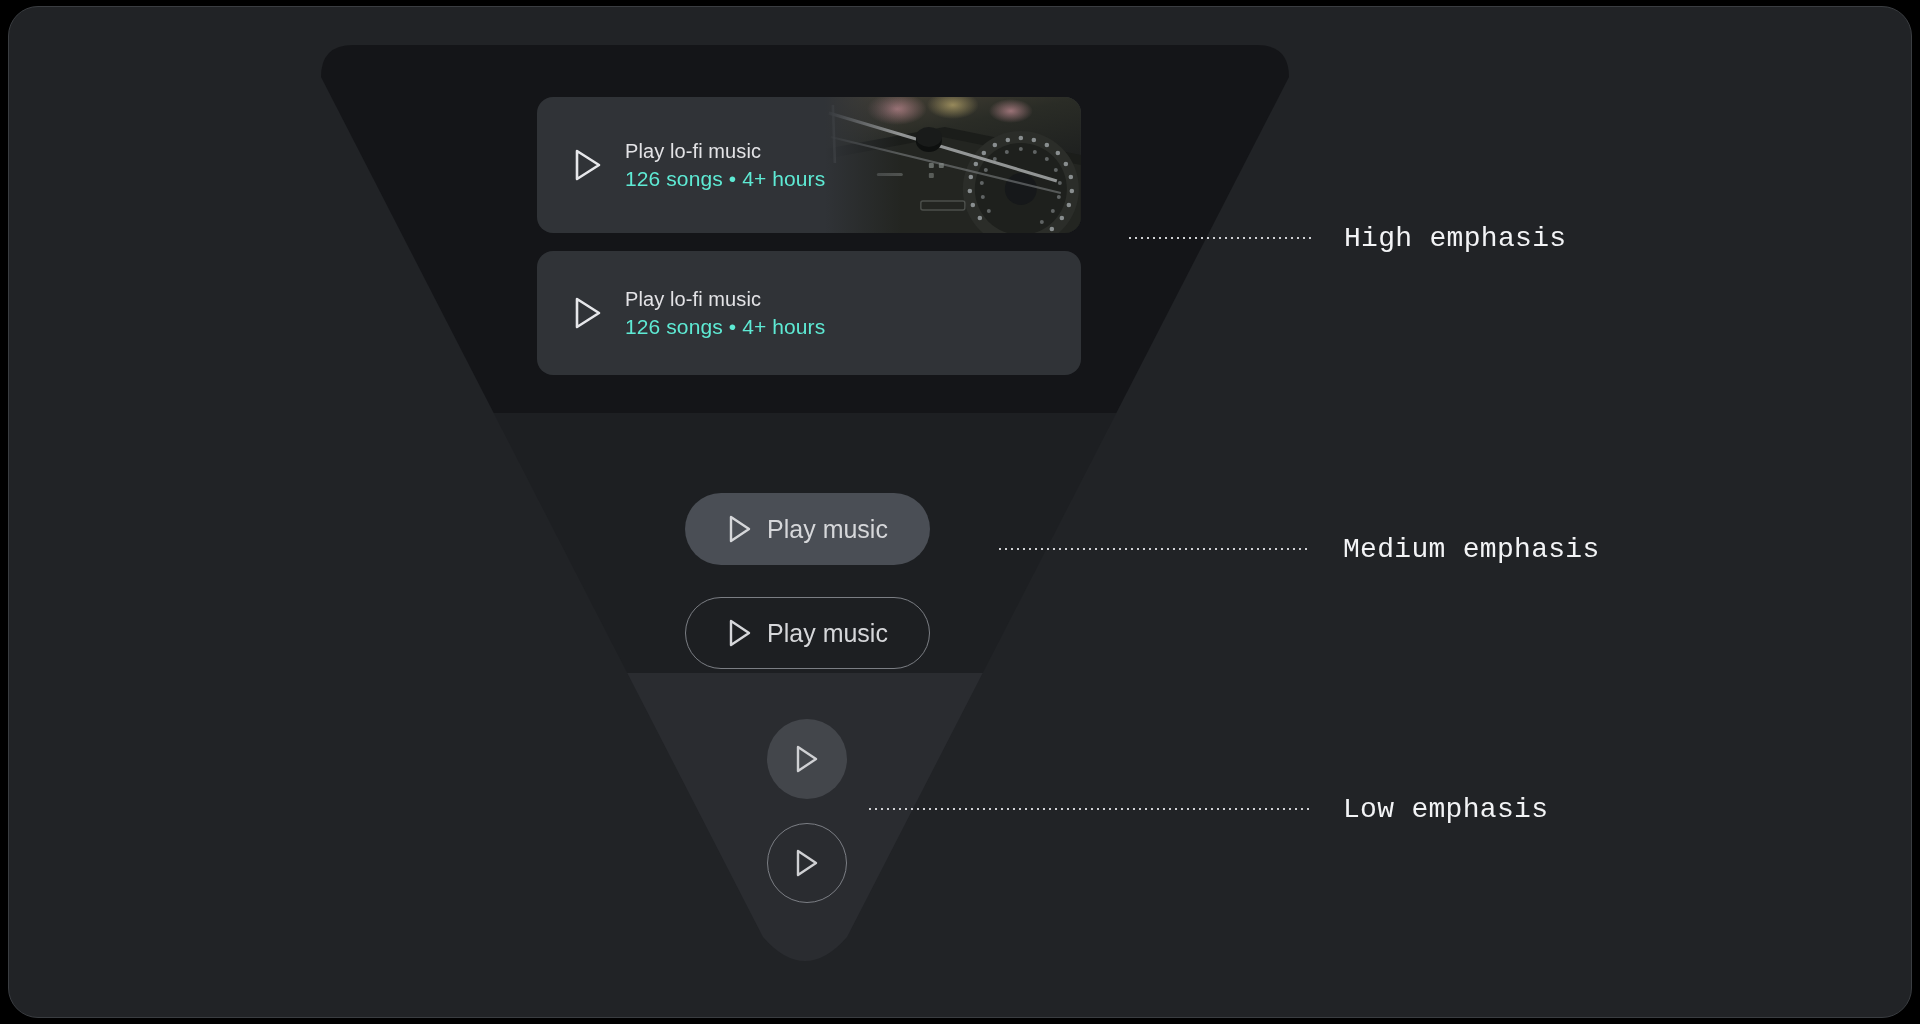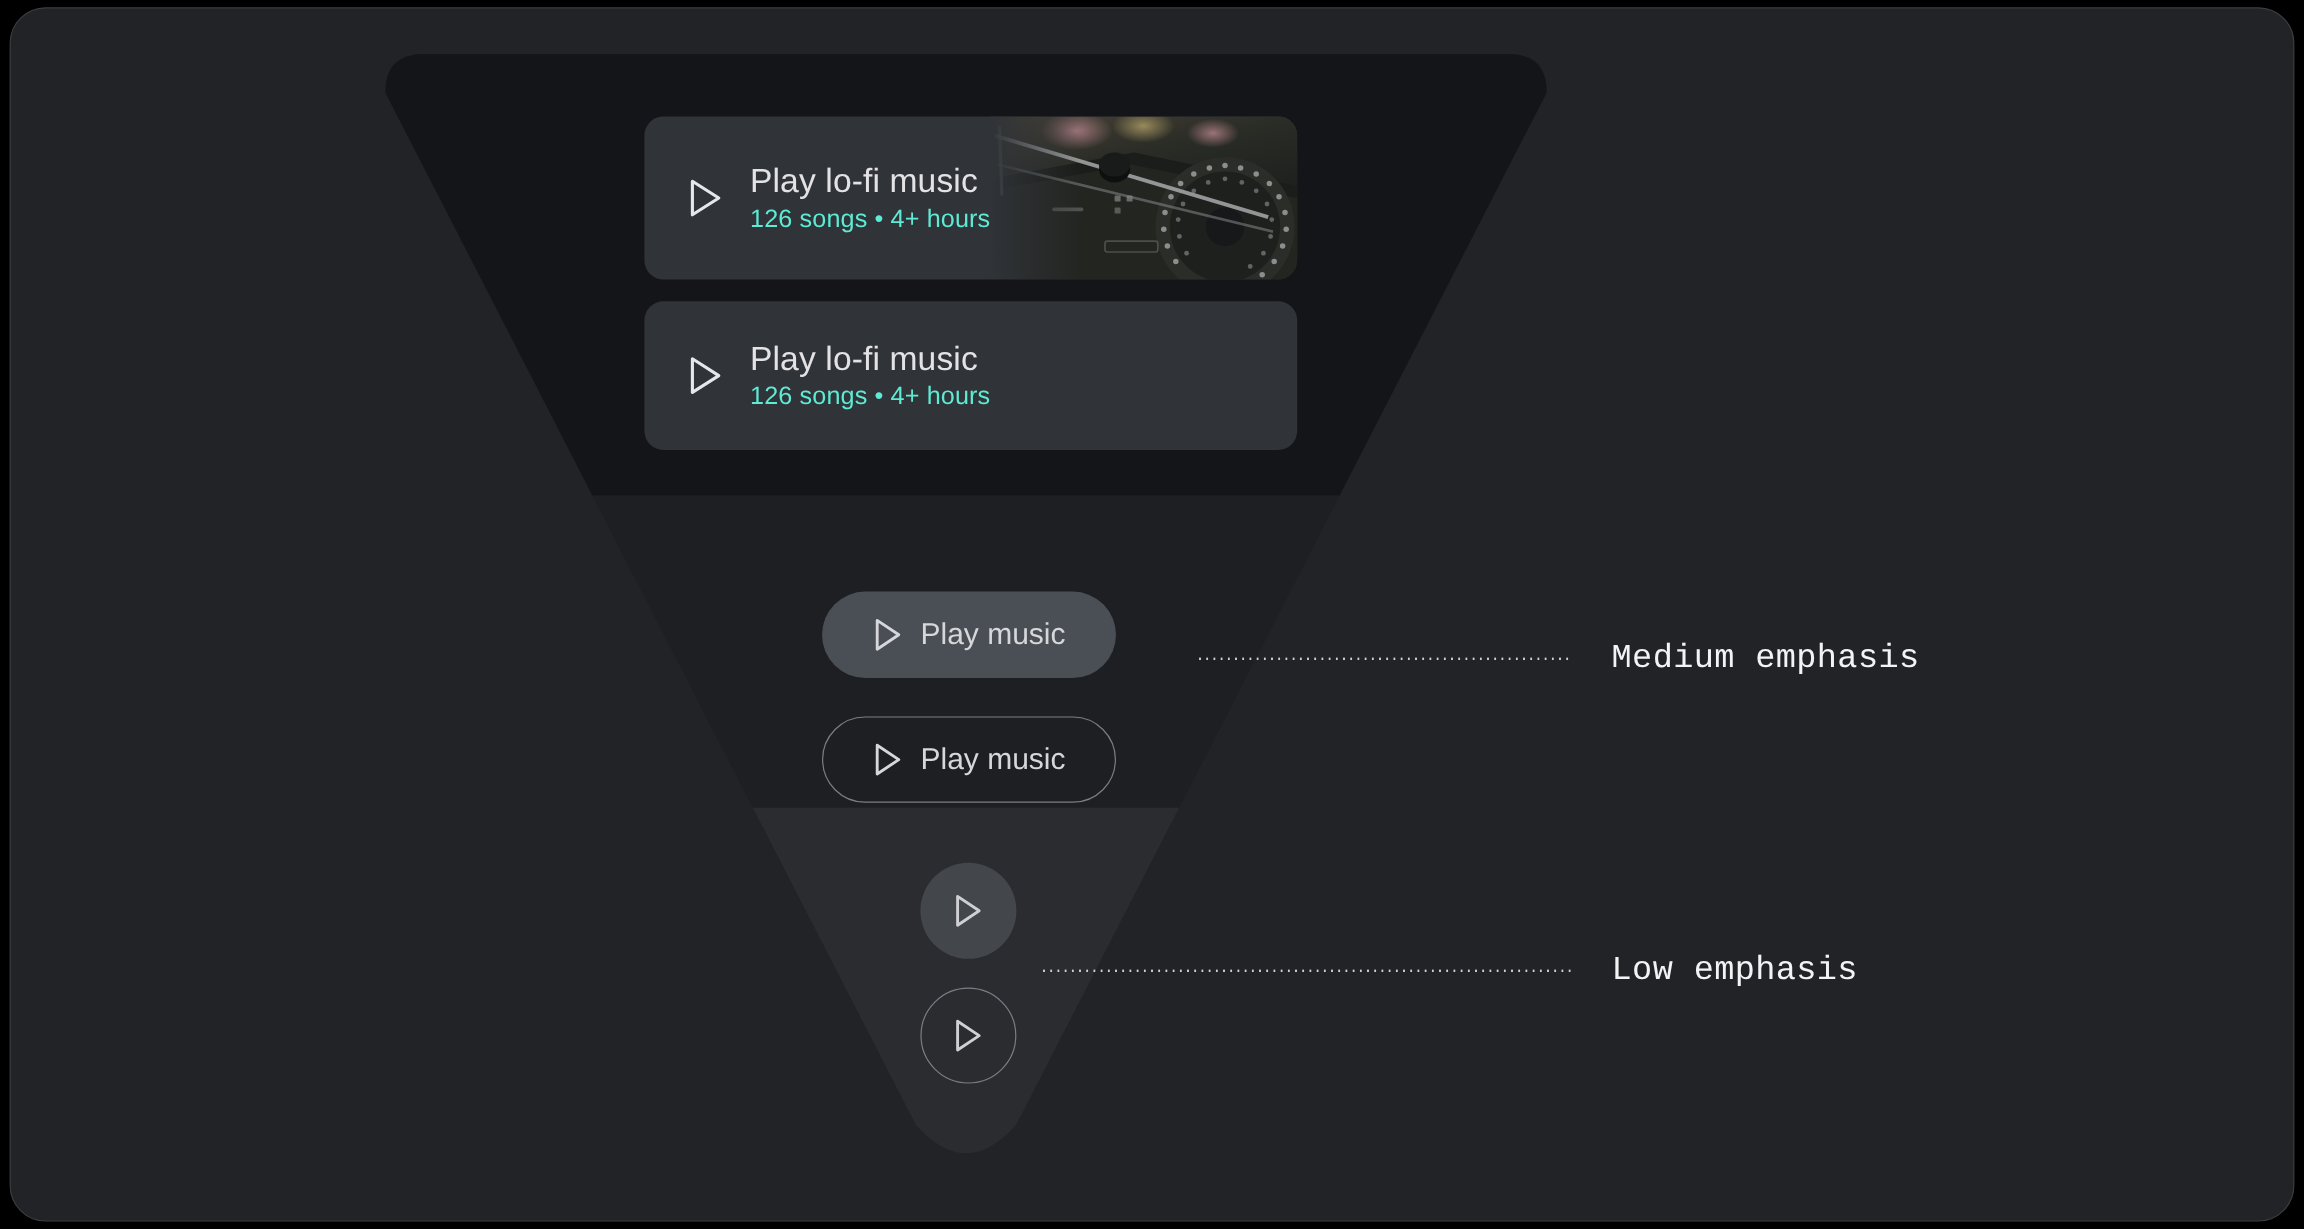--- a/index.html
+++ b/index.html
@@ -16,21 +16,21 @@
   
   .stage{ position:absolute; left:0; top:0; width:1904px; height:1012px; }
 
   .card{ position:absolute; border-radius:16px; overflow:hidden;
     background:#303337; display:flex; align-items:center; }
   .card-inner{ position:relative; z-index:2; display:flex; align-items:center;
     gap:22px; padding-left:36px; }
   .card-photo{ position:absolute; right:0; top:0; bottom:0; width:47%; z-index:1; }
   .card-photo svg{ width:100%; height:100%; display:block; }
   .card-txt{ display:flex; flex-direction:column; gap:4px; }
-  .card-title{ font-size:28px; color:#e3e3e6; letter-spacing:.1px; }
+  .card-title{ font-size:20px; color:#e3e3e6; letter-spacing:.1px; }
   .card-sub{ font-size:21px; color:#5eead4; letter-spacing:.1px; }
 
   #card1{ left:528px; top:90px; width:544px; height:136px; }
   #card2{ left:528px; top:244px; width:544px; height:124px; }
 
   .pill{ position:absolute; display:flex; align-items:center; justify-content:center;
     gap:14px; border-radius:100px; font-size:25px; color:#d6d7da;margin-top:31px; }
   #pill-filled{ left:676px; top:455px; width:245px; height:72px; background:#4a4e55; }
   #pill-outlined{ left:676px; top:559px; width:245px; height:72px;
     background:transparent; border:1.5px solid #7b7e84; }
@@ -211,20 +211,24 @@
         <path d="M5 4 L23 16 L5 28 Z" fill="none" stroke="#cfd0d3" stroke-width="2.4" stroke-linejoin="round"></path>
       </svg>
     </div>
 
     <div class="fab" id="fab-outlined">
       <svg class="play" width="28" height="32" viewBox="0 0 28 32">
         <path d="M5 4 L23 16 L5 28 Z" fill="none" stroke="#cfd0d3" stroke-width="2.4" stroke-linejoin="round"></path>
       </svg>
     </div>
 
+    <div class="callout" id="call-high">
+      <span class="leader"></span>
+      <span class="callout-label">High emphasis</span>
+    </div>
 
     <div class="callout" id="call-low">
       <span class="leader"></span>
       <span class="callout-label">Low emphasis</span>
     </div>
 
     <div class="callout" id="call-med">
       <span class="leader"></span>
       <span class="callout-label">Medium emphasis</span>
     </div>

